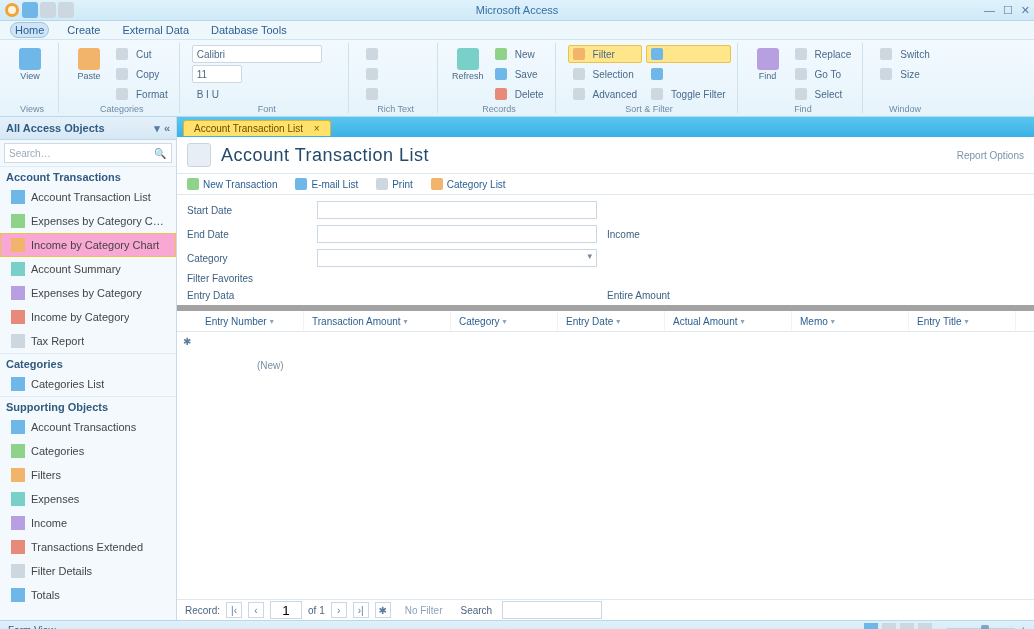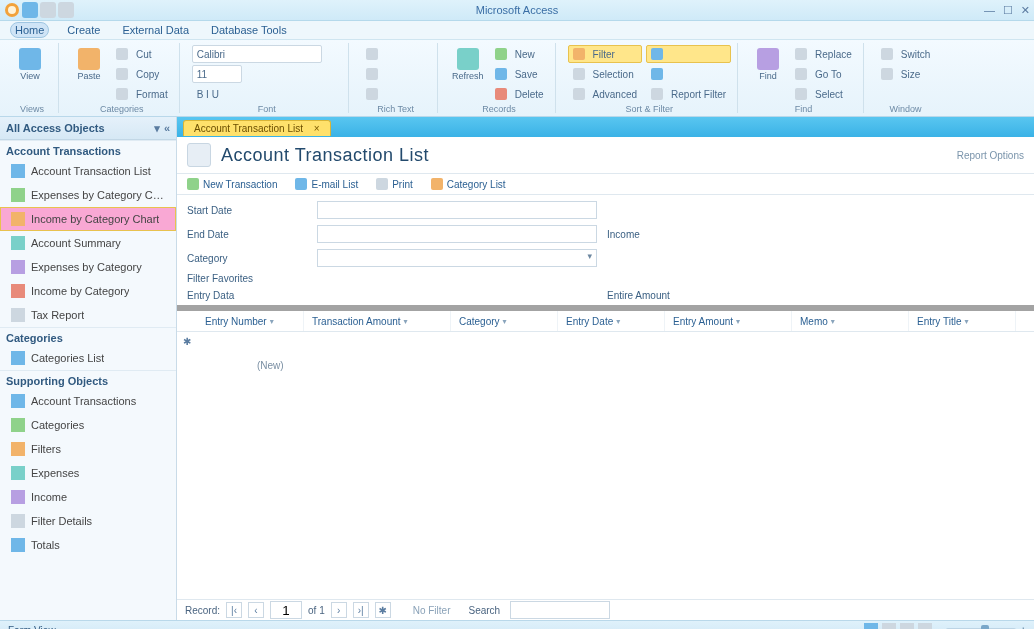--- a/index.html
+++ b/index.html
@@ -189,21 +189,21 @@
     </div>
     <div class="rcol">
       <div class="rbtn-sm">
           <div class="mini c-blue"></div>
         </div>
       <div class="rbtn-sm">
           <div class="mini c-blue"></div>
         </div>
       <div class="rbtn-sm">
           <div class="mini c-grey"></div>
-          <span>Report Filter</span>
+          <span>Toggle Filter</span>
         </div>
     </div>
     <div class="rg-label">Sort &amp; Filter</div>
   </div>
   <div class="rg">
     <div class="rbtn-big">
       <div class="ricon c-purple"></div>
       <div class="rtxt">Find</div>
     </div>
     <div class="rcol">
@@ -238,20 +238,24 @@
 </div>
 
 <div class="body">
 
   <div class="nav">
     <div class="nav-hdr">
       <span>All Access Objects</span>
       <span class="chev">▾</span>
       <span class="chev" style="margin-left:4px">«</span>
     </div>
+    <div class="nav-search">
+      <span>Search…</span>
+      <span style="margin-left:auto">🔍</span>
+    </div>
     <div id="nav-sections">
         <div class="nav-group-title">Account Transactions</div>
         <div class="nav-item">
           <div class="ni c-blue"></div>
           <span>Account Transaction List</span>
         </div>
         <div class="nav-item">
           <div class="ni c-green"></div>
           <span>Expenses by Category Chart</span>
         </div>
@@ -293,20 +297,24 @@
           <div class="ni c-orange"></div>
           <span>Filters</span>
         </div>
         <div class="nav-item">
           <div class="ni c-teal"></div>
           <span>Expenses</span>
         </div>
         <div class="nav-item">
           <div class="ni c-purple"></div>
           <span>Income</span>
+        </div>
+        <div class="nav-item">
+          <div class="ni c-red"></div>
+          <span>Transactions Extended</span>
         </div>
         <div class="nav-item">
           <div class="ni c-grey"></div>
           <span>Filter Details</span>
         </div>
         <div class="nav-item">
           <div class="ni c-blue"></div>
           <span>Totals</span>
         </div>
       </div>
@@ -370,40 +378,40 @@
       <div></div>
       <div class="flabel">Entire Amount</div>
       <div></div>
     </div>
 
     <div class="gridhdr">
       <div class="gh" style="width:90px">Entry Number</div>
       <div class="gh" style="width:130px">Transaction Amount</div>
       <div class="gh" style="width:90px">Category</div>
       <div class="gh" style="width:90px">Entry Date</div>
-      <div class="gh" style="width:110px">Entry Amount</div>
+      <div class="gh" style="width:110px">Actual Amount</div>
       <div class="gh" style="width:100px">Memo</div>
       <div class="gh" style="width:90px">Entry Title</div>
     </div>
 
     <div class="gridbody">
       <div class="rowmark">✱</div>
       <div class="norows">(New)</div>
     </div>
 
     <div class="pager">
       <span>Record:</span>
       <button class="nav">|‹</button>
       <button class="nav">‹</button>
       <input class="pg" value="1" style="">
       <span>of 1</span>
       <button class="nav">›</button>
       <button class="nav">›|</button>
       <button class="nav">✱</button>
-      <span style="margin-left:16px;color:#8aa2b8">No Filter</span>
+      <span style="margin-left:8px;color:#8aa2b8">No Filter</span>
       <span style="margin-left:12px">Search</span>
       <div class="finput" style="width:90px;margin-left:4px"></div>
     </div>
   </div>
 </div>
 
 <div class="status">
   <span>Form View</span>
   <div class="zoom">
     <span class="mini c-blue" style="width:14px;height:14px"></span>

